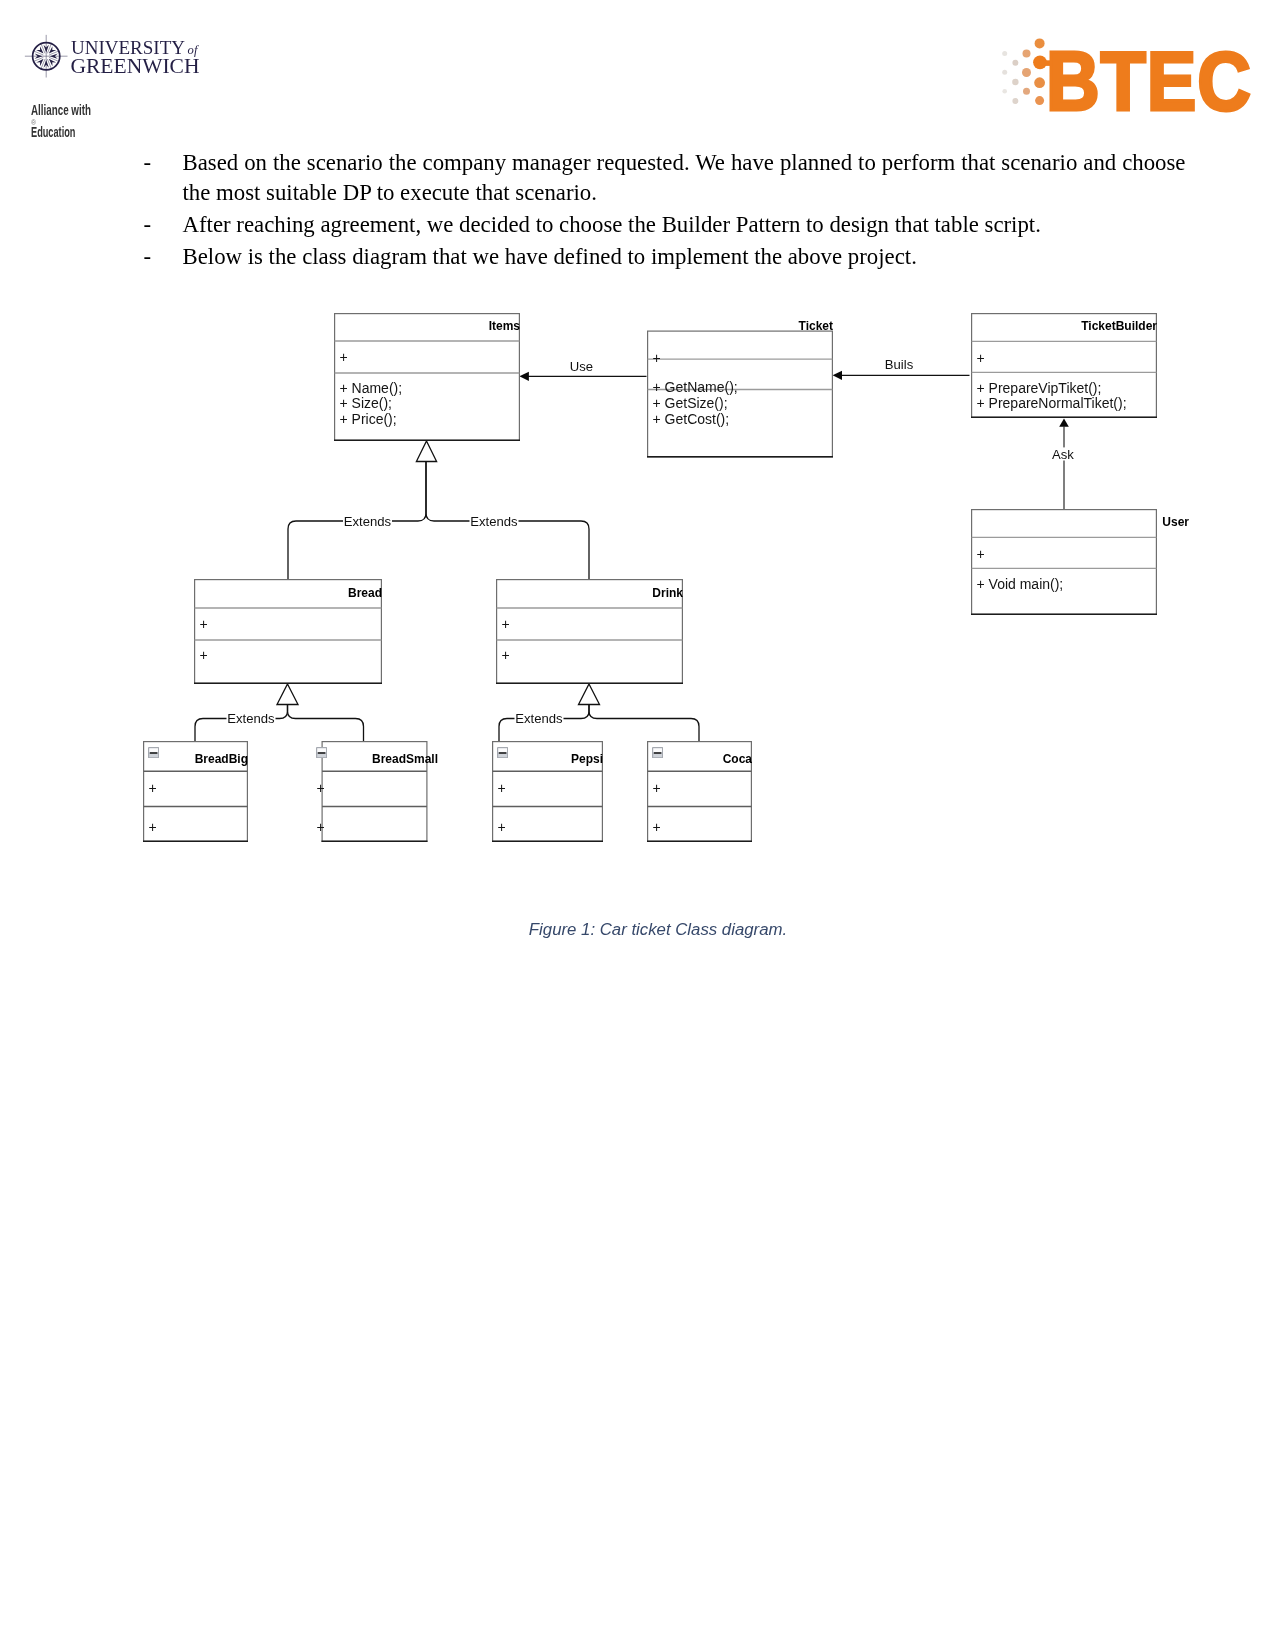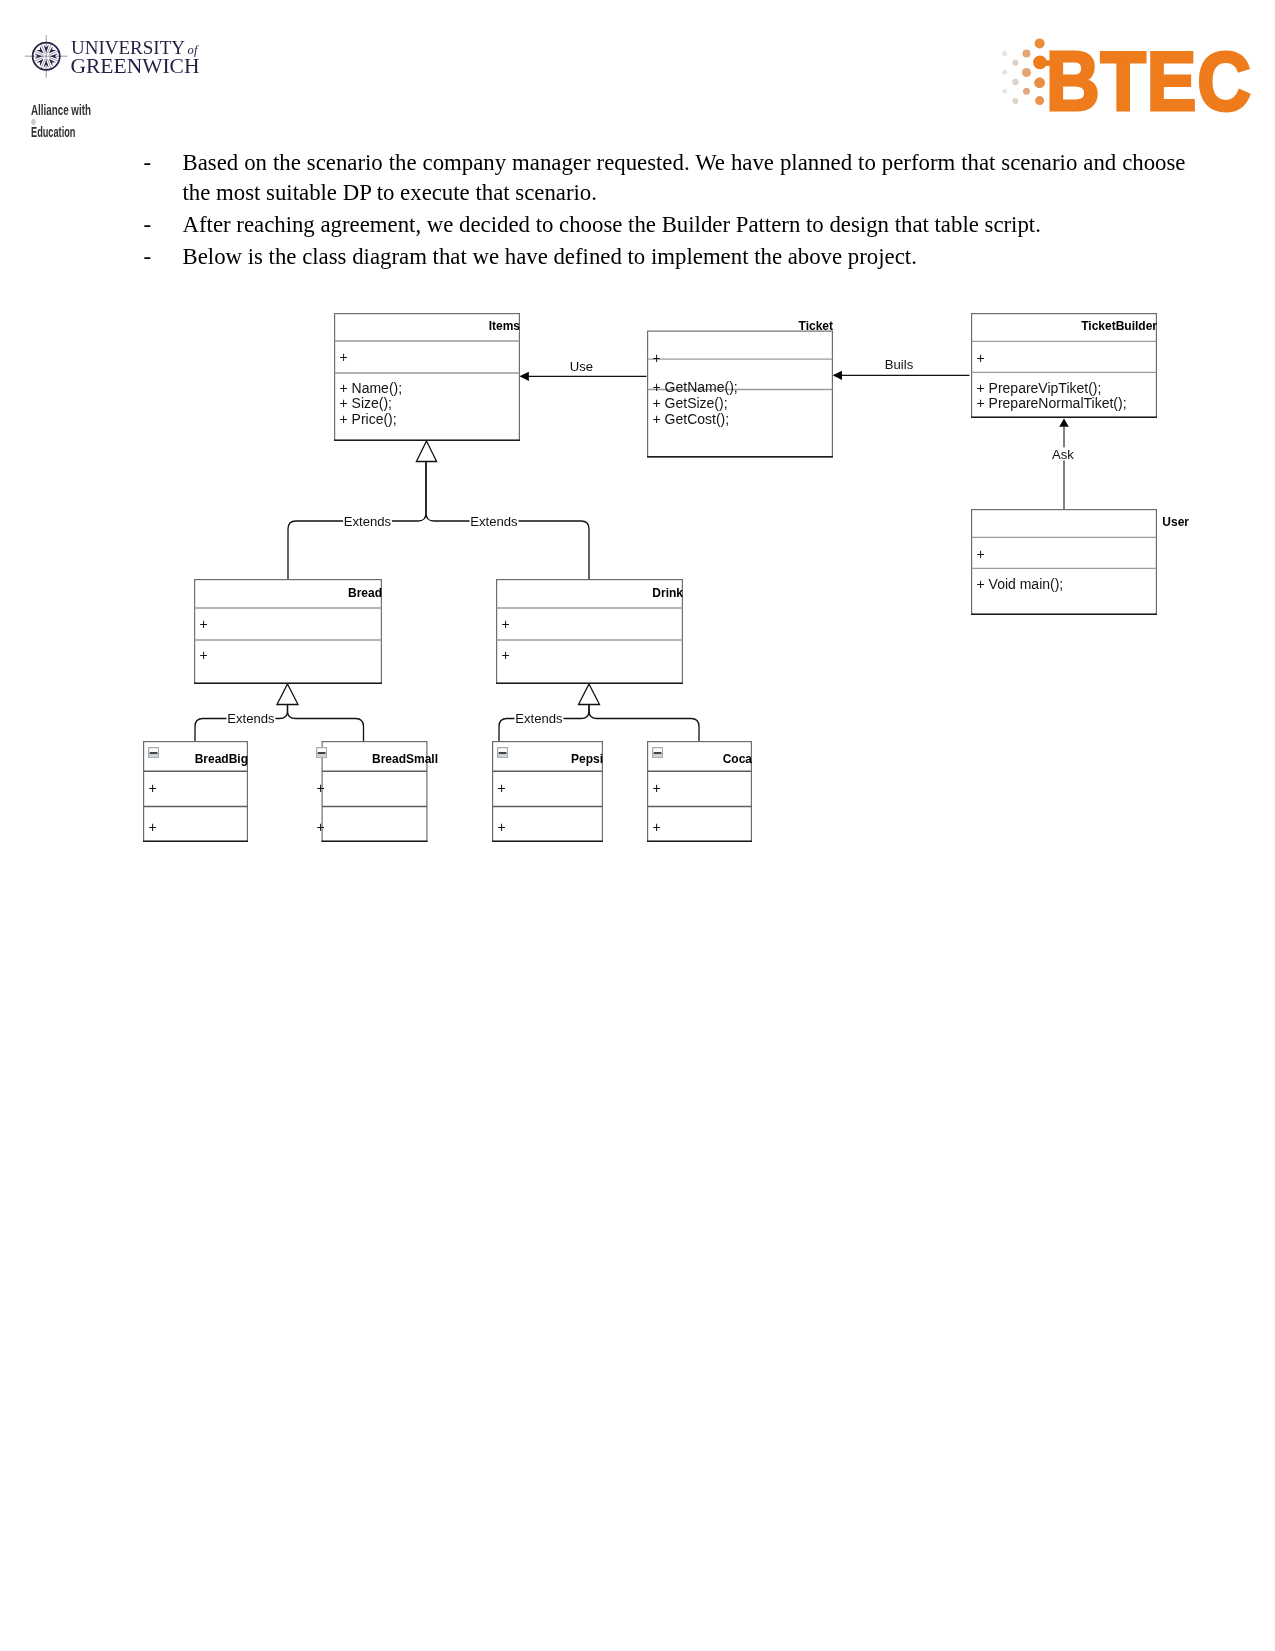--- a/index.html
+++ b/index.html
@@ -357,14 +357,15 @@
           <div class="cb-sec" style="top: 39.9px;">
             <div>+</div>
           </div>
           <div class="cb-sec" style="top: 79px;">
             <div>+</div>
           </div>
         </div>
       </div>
   </div>
 
+  <div class="caption">Figure 1: Car ticket Class diagram.</div>
 
 </div>
 
 </body></html>

